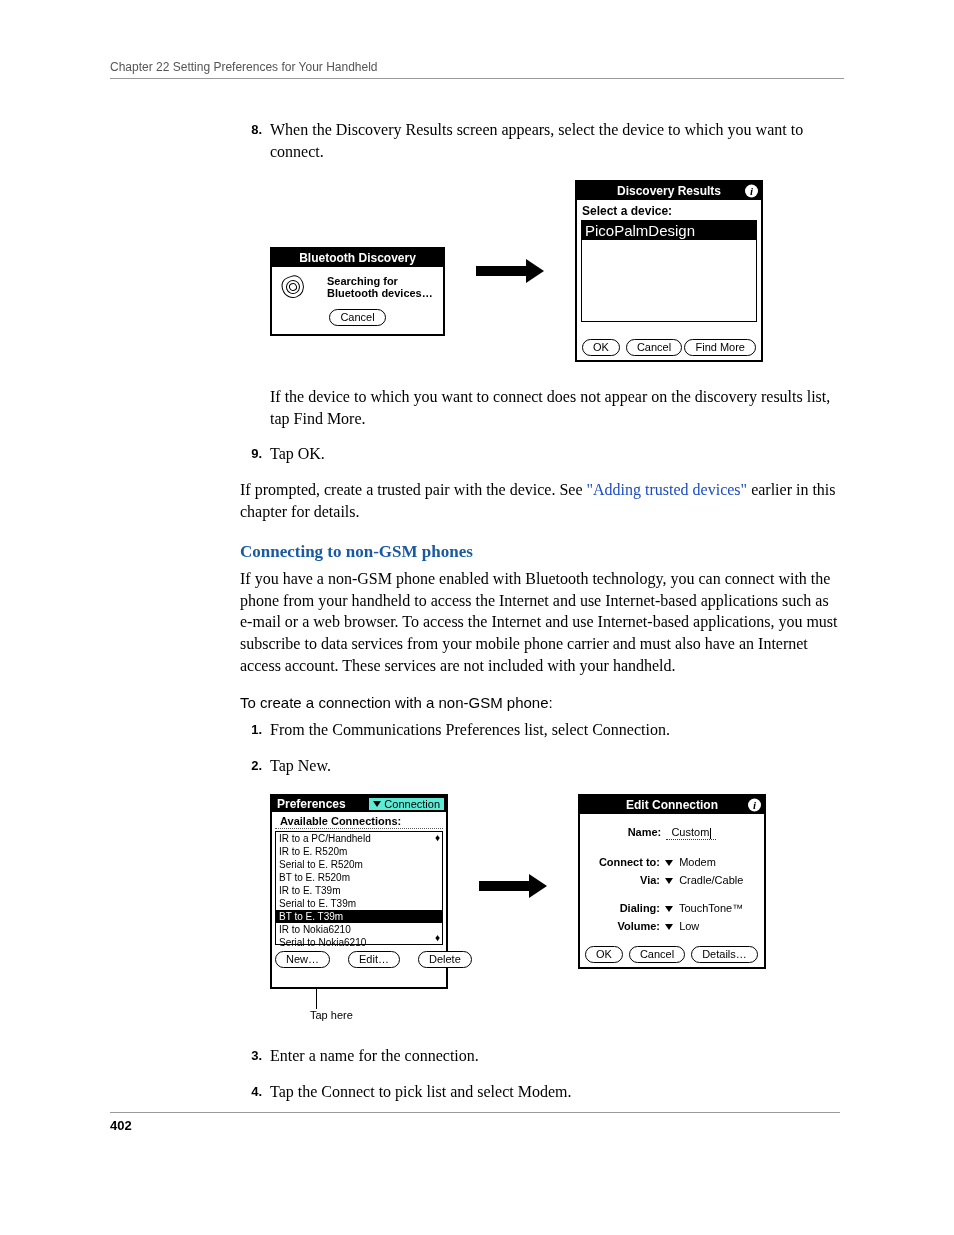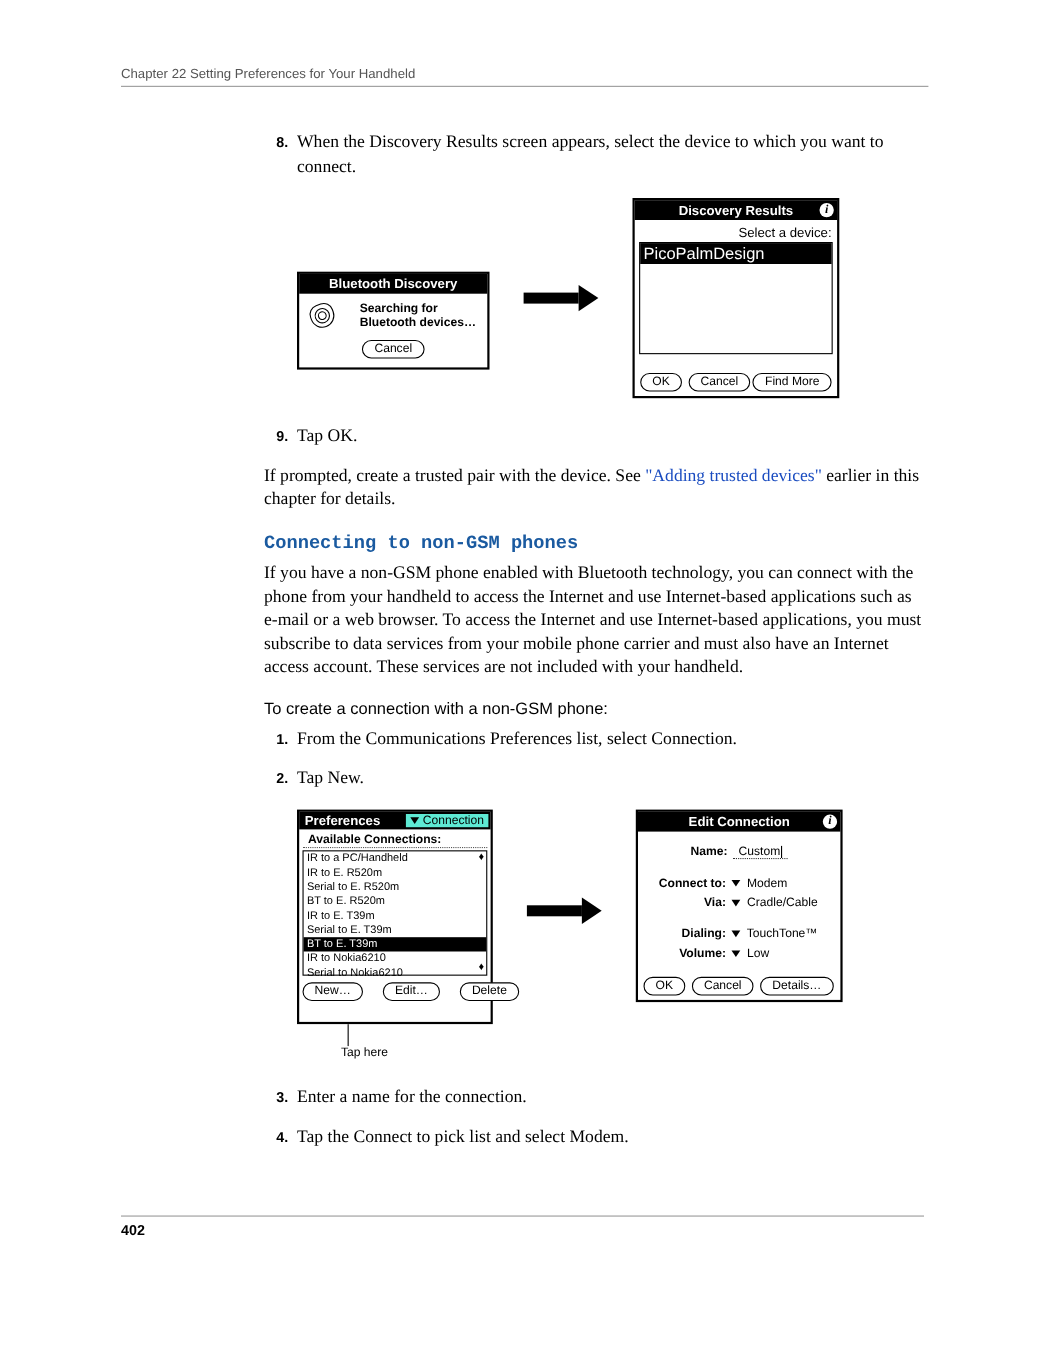--- a/index.html
+++ b/index.html
@@ -45,21 +45,21 @@
   }
   .para {
     font-size: 16px;
     line-height: 1.35;
     margin: 0 0 14px 0;
   }
   .indented {
     margin-left: 30px;
   }
   .h3 {
-    font-family: Liberation Mono, monospace;
+    font-family: Liberation Serif, serif;
     color: #1a5aa0;
     font-size: 17px;
     margin: 20px 0 6px 0;
   }
   .h4 {
     font-family: Arial, Helvetica, sans-serif;
     font-size: 15px;
     font-weight: normal;
     margin: 18px 0 8px 0;
   }
@@ -170,21 +170,21 @@
     position: absolute;
     border: 1px solid #000;
     border-radius: 50%;
   }
   .spiral::before { inset: 3px; }
   .spiral::after  { inset: 6px; }
   .bt-cancel { text-align: center; padding-bottom: 8px; }
 
   
   .disc-screen { width: 188px; height: 182px; }
-  .disc-label { font-weight: normal; padding: 4px 5px 2px 5px; text-align: right; }
+  .disc-label { font-weight: bold; padding: 4px 5px 2px 5px; }
   .disc-list {
     border: 1px solid #000;
     margin: 0 4px;
     height: 100px;
     font-size: 15px;
   }
   .disc-item.sel { background: #000; color: #fff; padding: 1px 3px; }
   .disc-buttons {
     position: absolute;
     bottom: 4px; left: 0; right: 0;
@@ -314,20 +314,21 @@
         <div class="disc-buttons">
           <div style="display:flex;gap:6px;">
             <span class="pill-btn">OK</span>
             <span class="pill-btn">Cancel</span>
           </div>
           <span class="pill-btn">Find More</span>
         </div>
       </div>
     </div>
 
+    <p class="para indented">If the device to which you want to connect does not appear on the discovery results list, tap Find More.</p>
 
     <div class="step">
       <div class="step-num">9.</div>
       <div>Tap OK.</div>
     </div>
 
     <p class="para">
       <span>If prompted, create a trusted pair with the device. See </span><span class="link">"Adding trusted devices"</span><span> earlier in this chapter for details.</span>
     </p>
 

